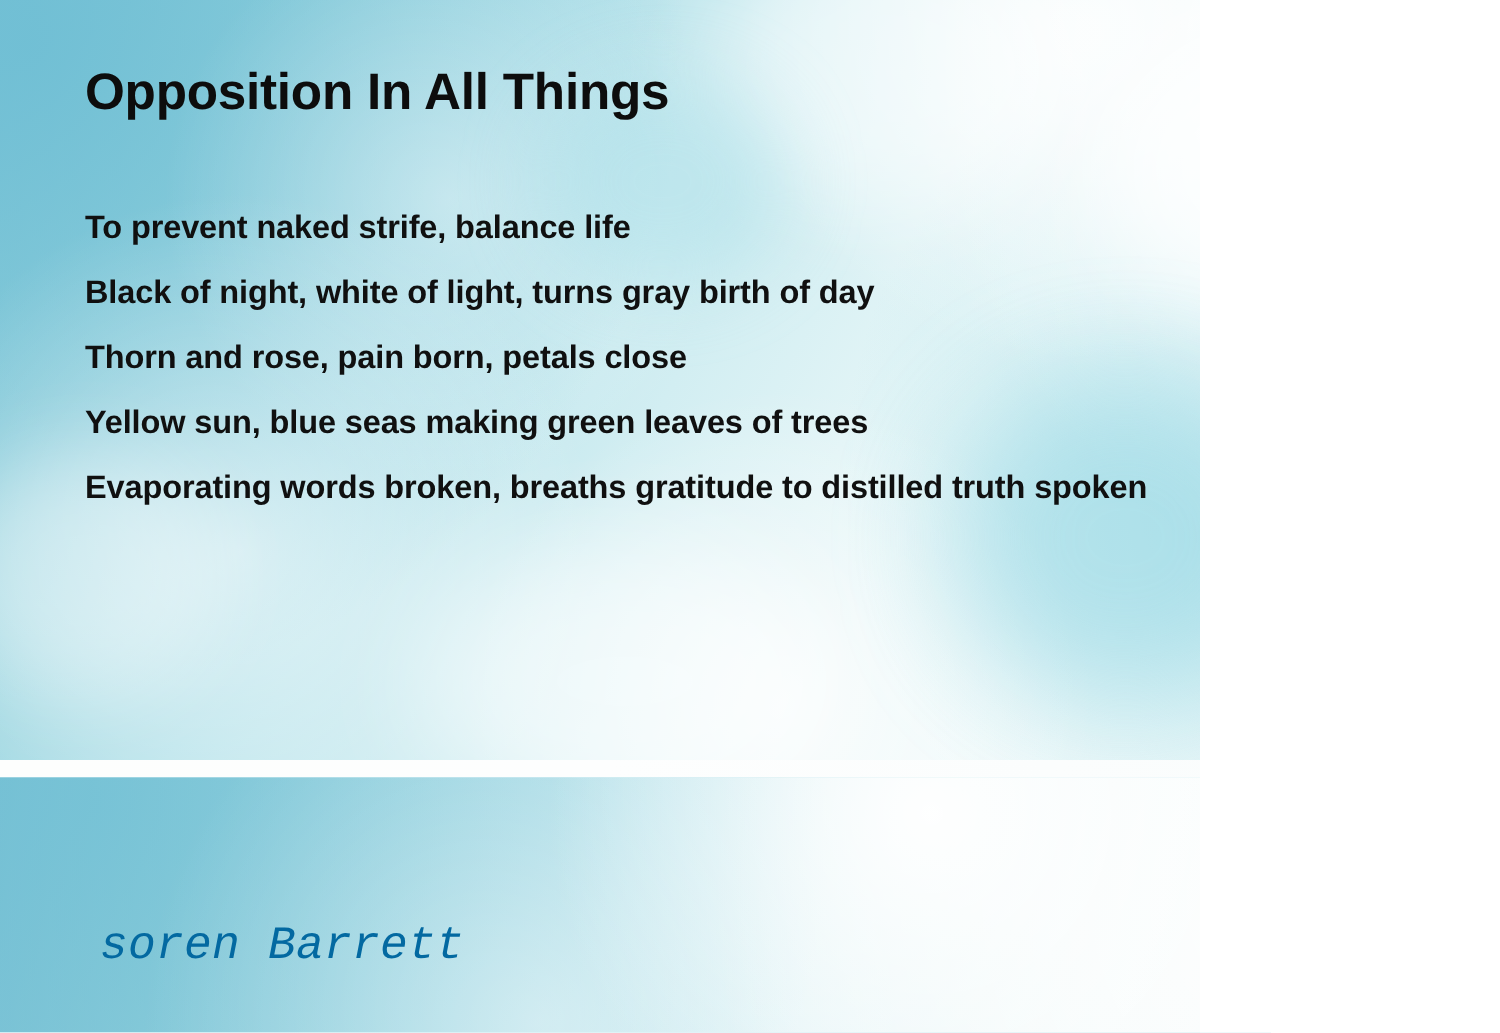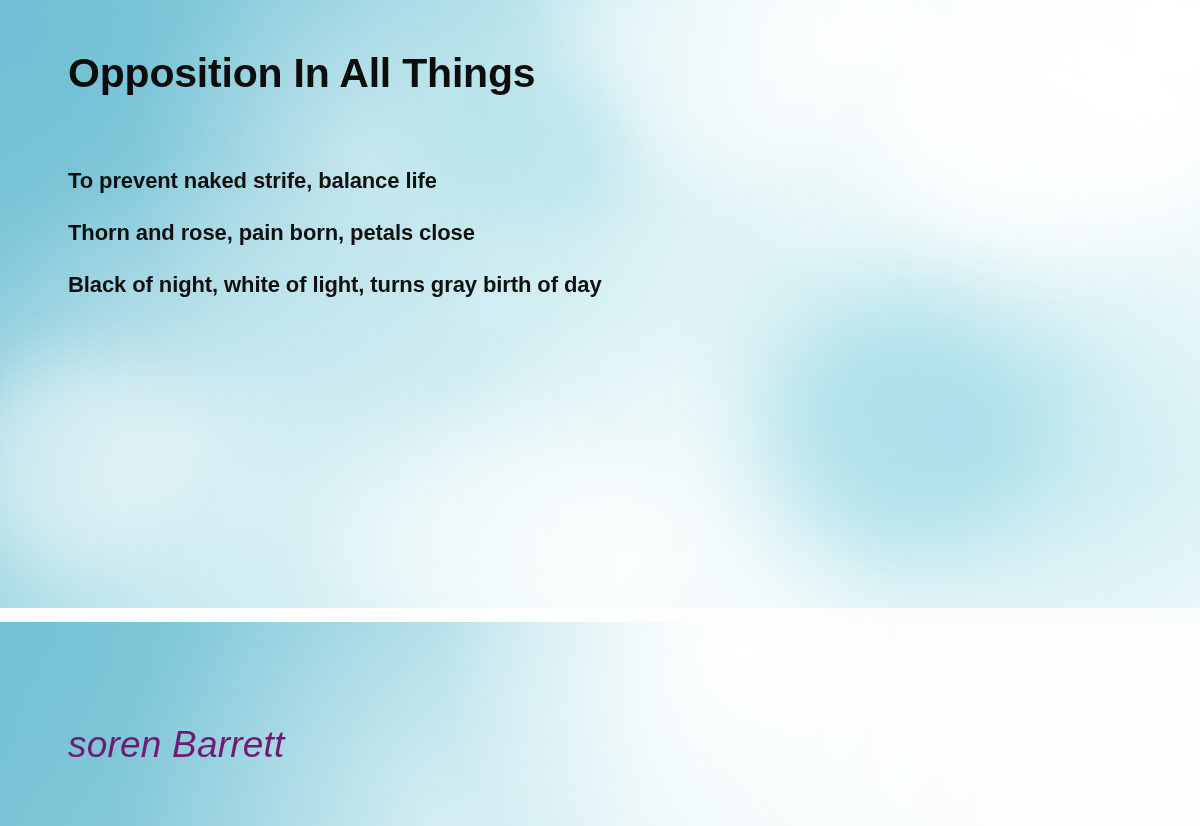--- a/index.html
+++ b/index.html
@@ -4,21 +4,21 @@
 <title>Opposition In All Things</title>
 <style>
   html, body {
     margin: 0;
     padding: 0;
     background: #ffffff;
   }
 
   .poem-card {
     position: relative;
-    width: 1200px;
+    width: 960px;
     height: 826px;
     overflow: hidden;
     font-family: "Liberation Sans", "DejaVu Sans", sans-serif;
     background: #bfe6ef;
   }
 
   
   .poem-panel {
     position: absolute;
     left: 0;
@@ -109,39 +109,40 @@
   .poem-body {
     position: absolute;
     left: 68px;
     top: 155px;
     margin: 0;
     padding: 0;
     list-style: none;
   }
 
   .poem-line {
-    font-size: 22px;
+    font-size: 26px;
     font-weight: bold;
     line-height: 52px;
     color: #101010;
     white-space: nowrap;
     letter-spacing: -0.1px;
   }
 
   .author-name {
     position: absolute;
     left: 68px;
     top: 724px;
-    margin: 0;
+    margin: 12px;
     font-size: 37px;
     font-weight: normal;
     font-style: italic;
-    color: #701a75;
+    color: #0369a1;
     white-space: nowrap;
     letter-spacing: 0.2px;
+    font-family: Liberation Mono, monospace;
   }
 </style>
 </head>
 <body>
 
 <div class="poem-card">
 
   <div class="poem-panel">
     <div class="bokeh b1"></div>
     <div class="bokeh b2"></div>
@@ -152,19 +153,21 @@
   </div>
 
   <div class="divider-strip"></div>
 
   <div class="author-panel"></div>
 
   <h1 class="poem-title">Opposition In All Things</h1>
 
   <div class="poem-body">
     <div class="poem-line">To prevent naked strife, balance life</div>
+    <div class="poem-line">Black of night, white of light, turns gray birth of day</div>
     <div class="poem-line">Thorn and rose, pain born, petals close</div>
-    <div class="poem-line">Black of night, white of light, turns gray birth of day</div>
+    <div class="poem-line">Yellow sun, blue seas making green leaves of trees</div>
+    <div class="poem-line">Evaporating words broken, breaths gratitude to distilled truth spoken</div>
   </div>
 
   <div class="author-name">soren Barrett</div>
 
 </div>
 
 </body></html>

